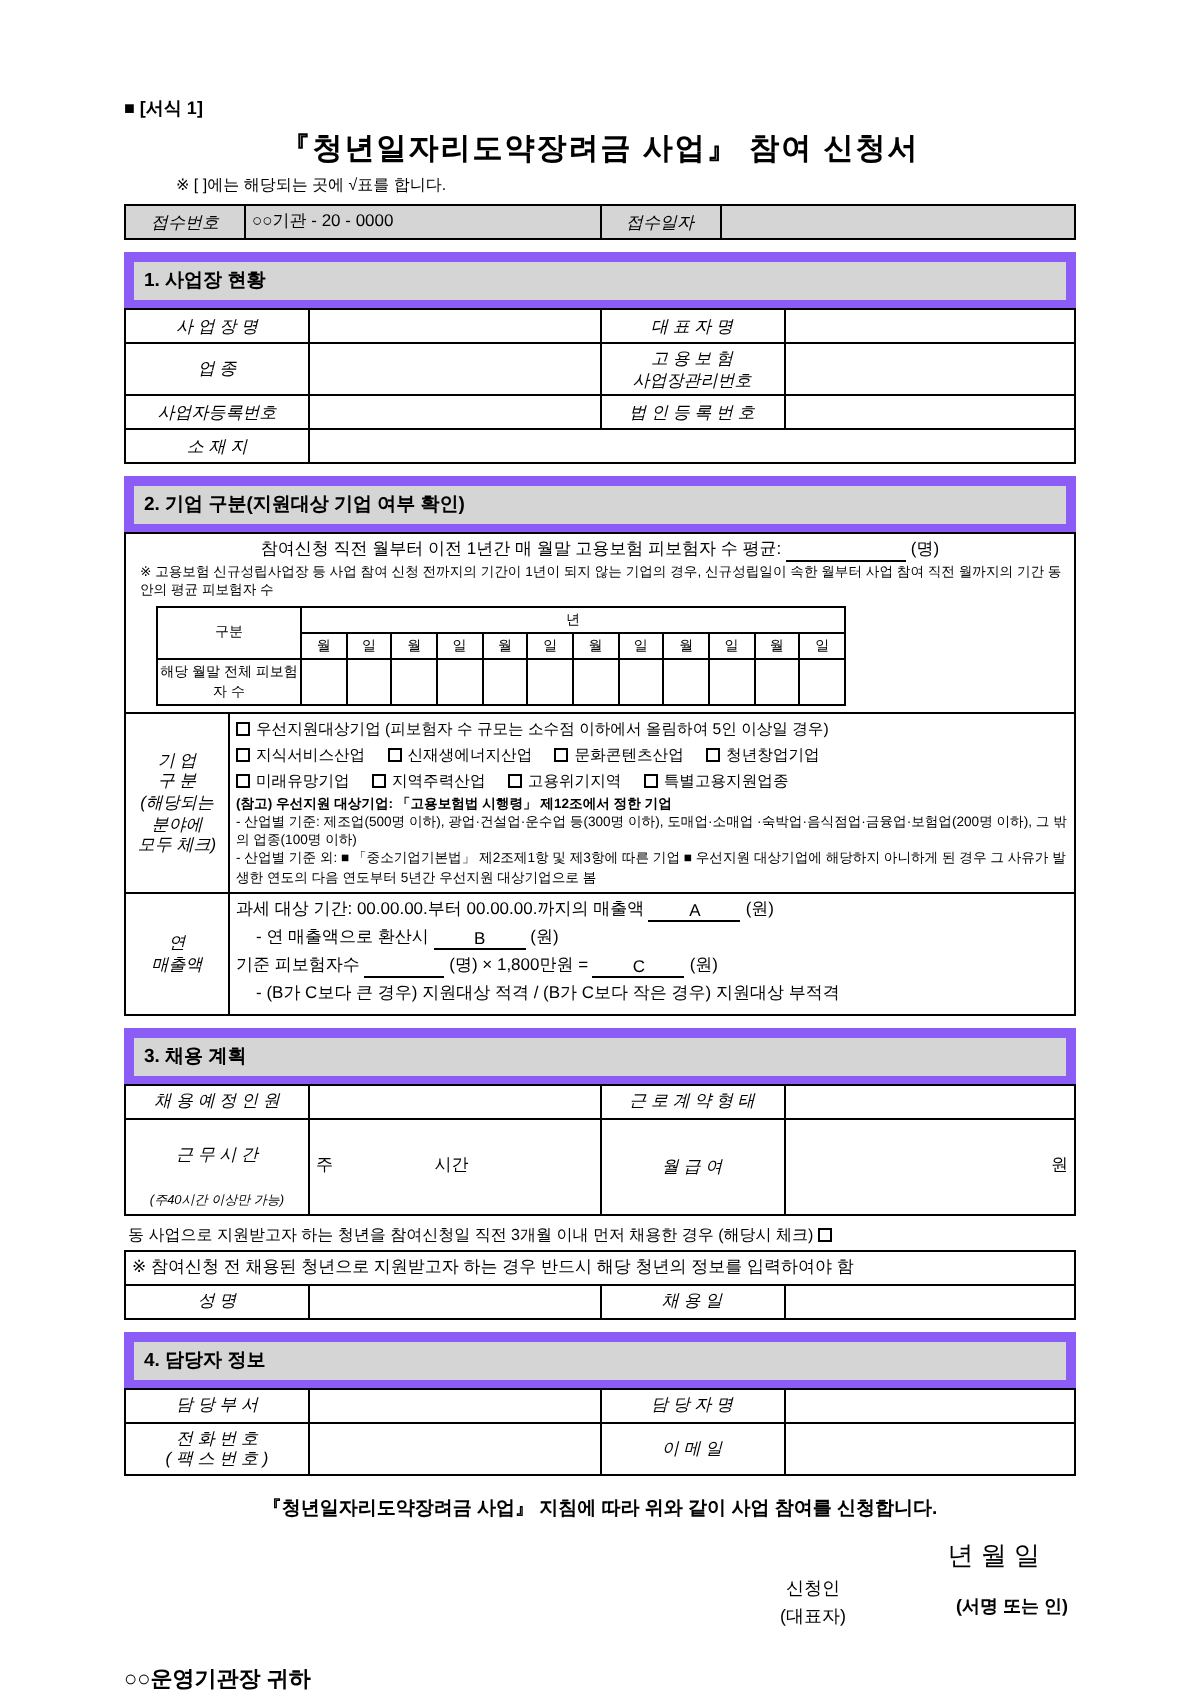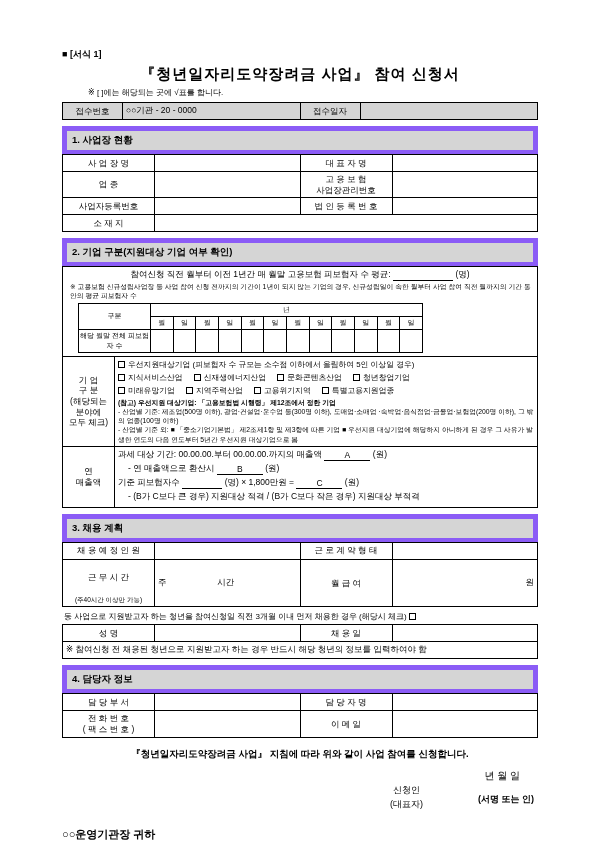--- a/index.html
+++ b/index.html
@@ -10,21 +10,21 @@
     color:#000;
   }
   .page { width:600px; height:847px; padding:48px 62px 0 62px; overflow:hidden; position:relative; background:#fff; }
   .form-tag { font-size:9px; font-weight:bold; }
   .title { font-size:15px; font-weight:bold; text-align:center; margin-top:4px; letter-spacing:1px; }
   .check-note { font-size:8px; margin:3px 0 5px 26px; }
 
   table.tbl { width:100%; border-collapse:collapse; table-layout:fixed; margin-top:-1px; }
   table.tbl td { border:1px solid #000; font-size:8.5px; padding:2px 3px; vertical-align:middle; height:17px; }
   .gray { background:#d5d5d5; }
-  .lbl { text-align:center; white-space:pre-line; line-height:1.25; }
+  .lbl { text-align:center; white-space:pre-line; line-height:1.25;font-style:italic; }
   .sub { font-size:6.5px; }
   .sec-header { border:5px solid #8b5cf6; background:#d5d5d5; font-weight:bold; font-size:9.5px; padding:3px 5px; margin-top:6px; }
 
   .c-lab { width:92px; }
   .c-lab-sm { width:60px; }
 
   .s2-top-cell { padding:3px 5px 4px 5px; }
   .avg-line { font-size:8.5px;text-align:center; }
   .tiny-note { font-size:6.8px; line-height:1.3; margin:2px 0 2px 4px; color:#000; }
   .blank { display:inline-block; border-bottom:1px solid #000; min-width:46px; text-align:center; font-size:8.5px; vertical-align:bottom; }
@@ -47,21 +47,21 @@
   .rev-content > div { margin-bottom:2px; }
   .indent { margin-left:10px; }
 
   .between-text { font-size:8px; margin:4px 0 3px 2px; }
   .note-cell { font-size:7.5px; }
   .spacer40 { display:inline-block; width:46px; }
   .right { float:right; }
 
   .closing { margin-top:10px; }
   .closing-statement { text-align:center; font-weight:bold; font-size:9.5px; }
-  .date-line { text-align:right; font-size:10px; margin:8px 18px 0 0; }
+  .date-line { text-align:right; font-size:13px; margin:8px 18px 0 0; }
   .sign-row { display:flex; justify-content:flex-end; align-items:flex-start; margin-top:0; font-size:9px; }
   .applicant { text-align:center; margin-right:55px; line-height:1.6; }
   .sign-note { margin-right:4px; margin-top:10px;font-weight:bold; }
   .recipient { font-size:11px; font-weight:bold; margin-top:16px; }
 
   table.attach { width:100%; border-collapse:collapse; table-layout:fixed; margin-top:14px; }
   table.attach td { border:1px solid #000; font-size:6.8px; padding:2px 4px; line-height:1.35; }
   .attach-label { width:46px; text-align:center; font-size:7px; }
 </style>
 </head>
@@ -278,27 +278,27 @@
 
   <table class="tbl">
     <colgroup>
         <col class="c-lab">
         <col>
         <col class="c-lab">
         <col>
       </colgroup>
     <tbody>
         <tr>
+      <td colspan="4" class="note-cell">※ 참여신청 전 채용된 청년으로 지원받고자 하는 경우 반드시 해당 청년의 정보를 입력하여야 함</td>
+    </tr>
+    <tr>
       <td class="lbl">성            명</td>
       <td></td>
       <td class="lbl">채    용    일</td>
       <td></td>
-    </tr>
-    <tr>
-      <td colspan="4" class="note-cell">※ 참여신청 전 채용된 청년으로 지원받고자 하는 경우 반드시 해당 청년의 정보를 입력하여야 함</td>
     </tr>
   </tbody>
     </table>
 
   <div class="sec-header">4. 담당자 정보</div>
   <table class="tbl">
     <colgroup>
         <col class="c-lab">
         <col>
         <col class="c-lab">

